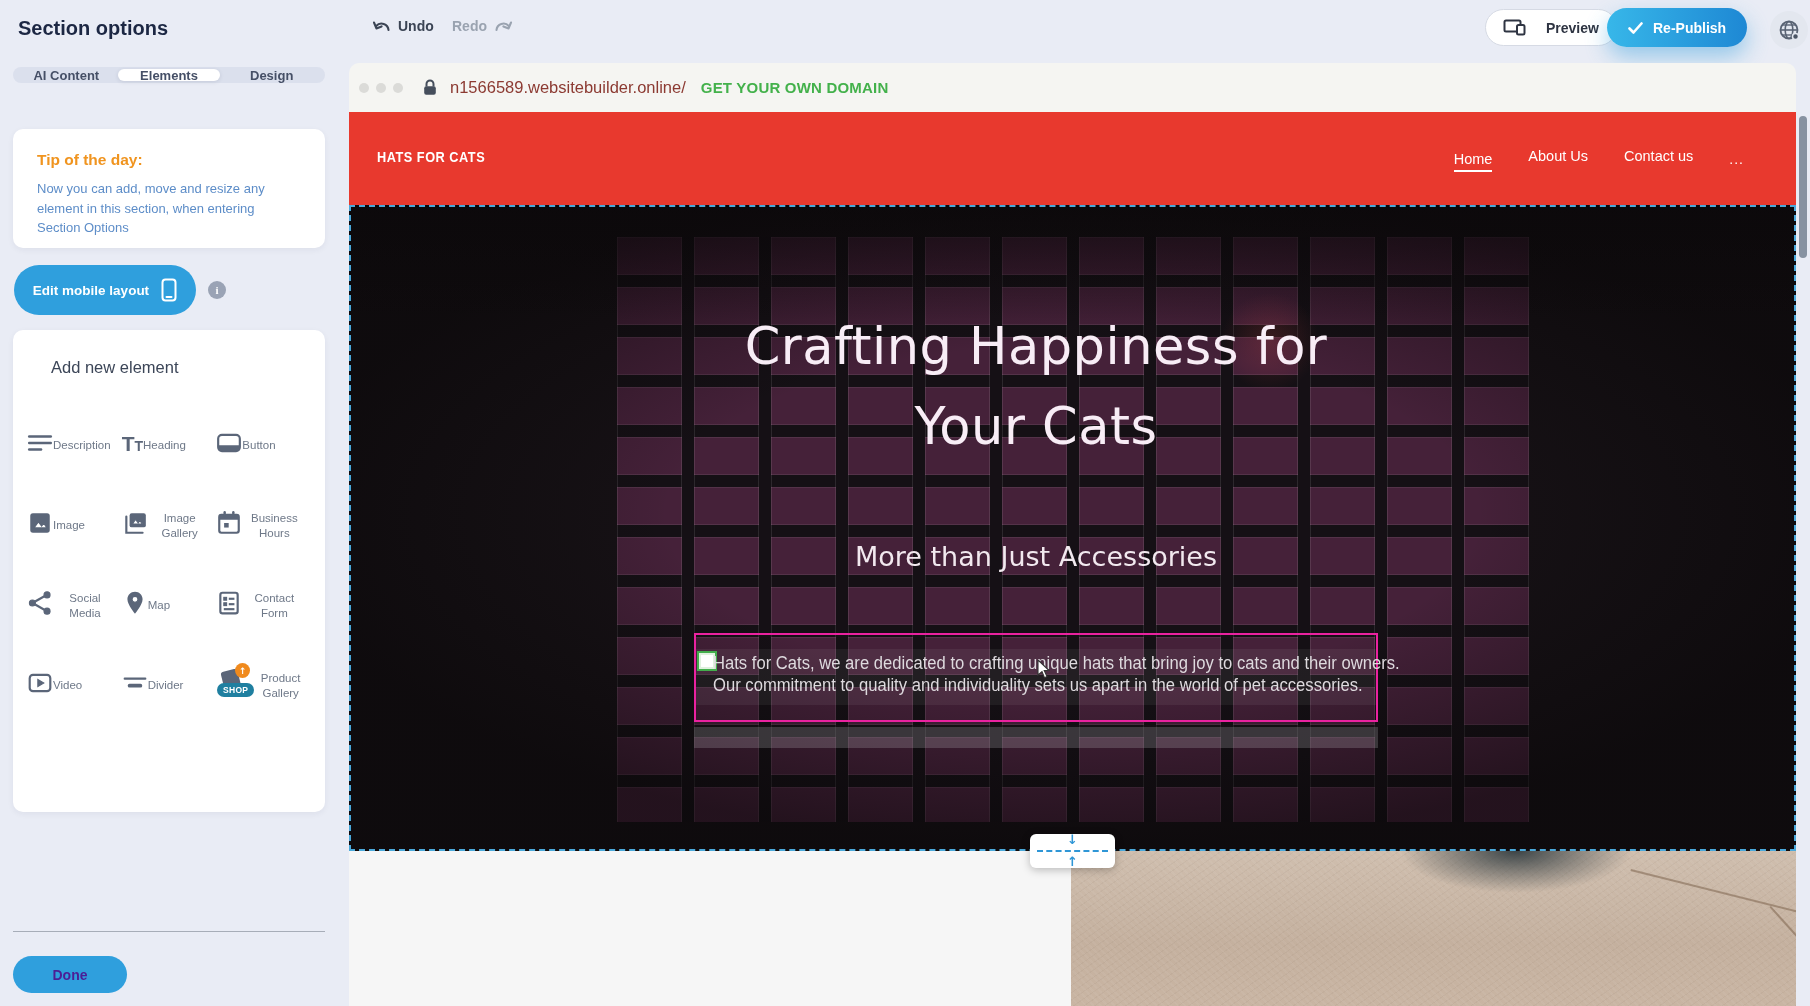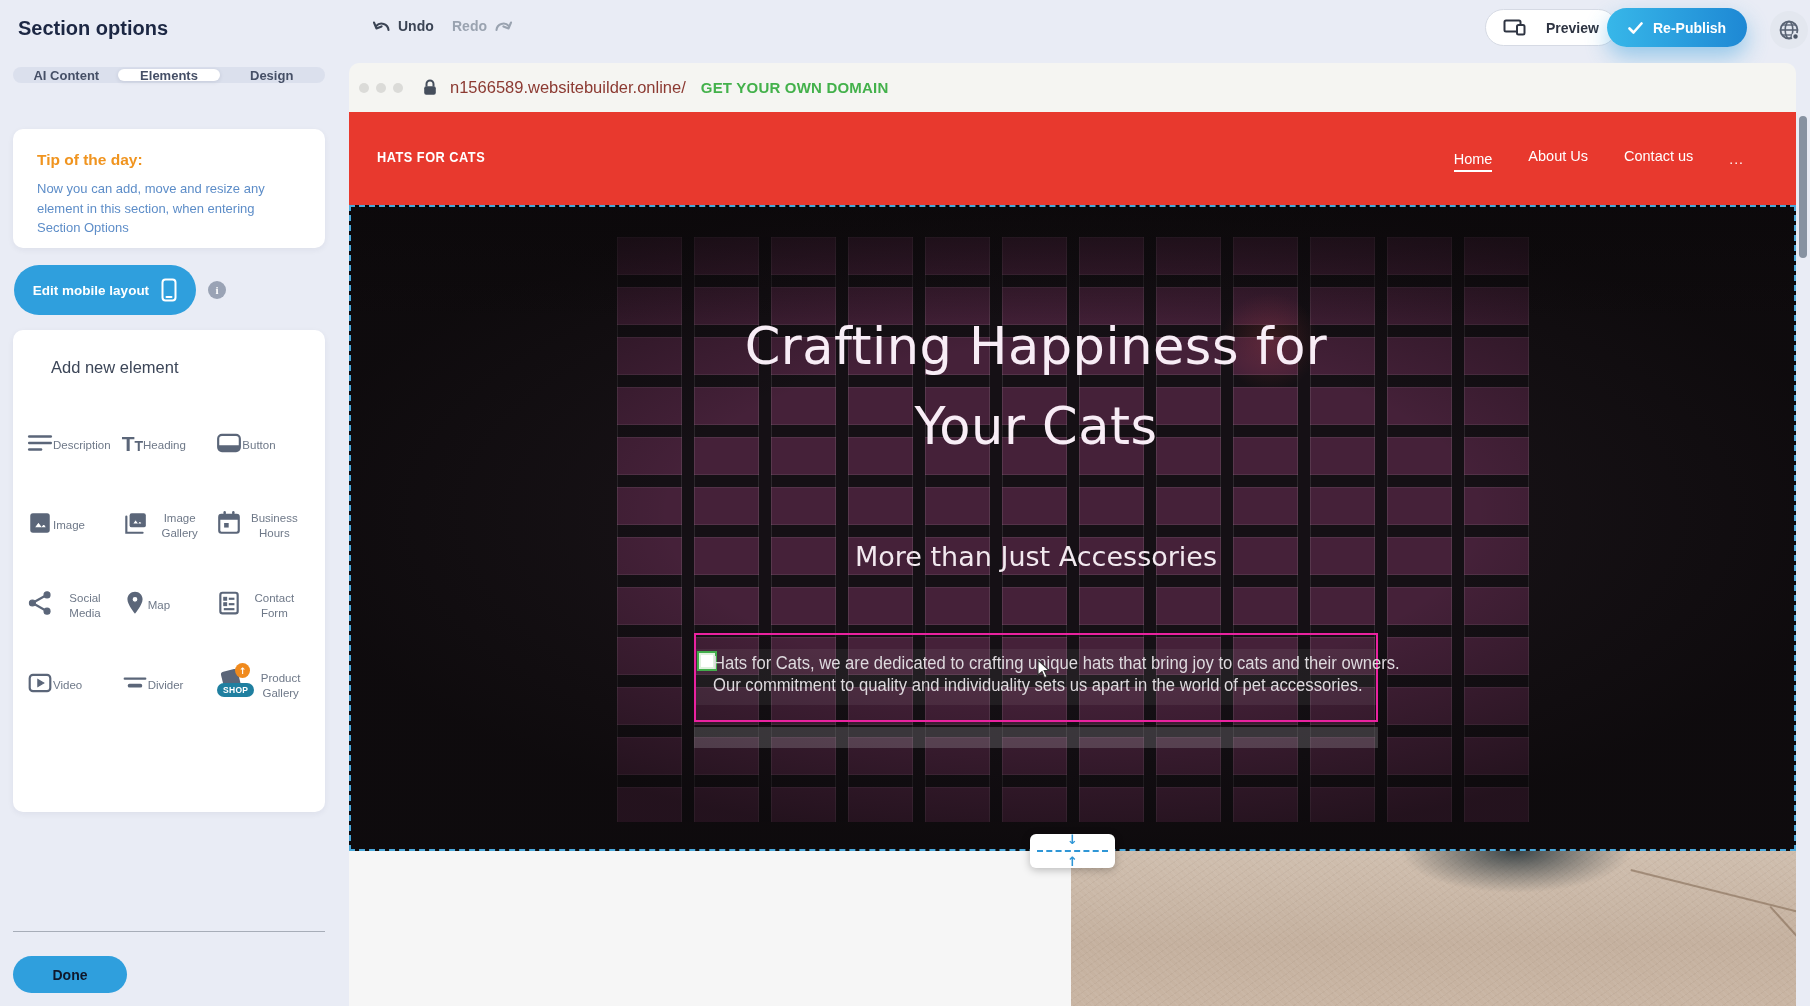--- a/index.html
+++ b/index.html
@@ -54,21 +54,21 @@
   .pg-flap { position:absolute; left:1px; top:14px; width:0; height:0;
     border-left:6px solid transparent; border-right:6px solid #5b6679; border-top:5px solid transparent;
     border-bottom:5px solid transparent; transform:rotate(18deg); opacity:.85; }
   .pg-badge { position:absolute; right:0; top:-4px; width:15px; height:15px; border-radius:50%;
     background:#f08a1d; color:#fff; font-size:9px; font-weight:700; display:flex; align-items:center;
     justify-content:center; font-family:"DejaVu Sans", sans-serif; }
   .pg-shop { position:absolute; right:-4px; bottom:2px; padding:2px 6px; border-radius:8px;
     background:#1f7fa0; color:#fff; font-size:8.5px; font-weight:700; letter-spacing:.3px; }
   .panel-divider { position:absolute; left:13px; top:931px; width:312px; height:1px; background:#a7adb8; }
   .done-btn { position:absolute; left:13px; top:956px; width:114px; height:37px; border-radius:19px;
-    background:#2f9fdd; color:#0f172a; font-size:14px; font-weight:700; display:flex; align-items:center;
+    background:#2f9fdd; color:#4c1d95; font-size:14px; font-weight:700; display:flex; align-items:center;
     justify-content:center; cursor:pointer; }
 
   
   .browser-bar { position:absolute; left:349px; top:63px; width:1447px; height:49px; background:#f5f5f2;
     border-radius:10px 10px 0 0; display:flex; align-items:center; }
   .b-dots { display:flex; gap:7px; margin-left:10px; }
   .b-dot { width:10px; height:10px; border-radius:50%; background:#dbdbd8; }
   .b-lock { margin-left:20px; display:flex; }
   .b-url { margin-left:13px; font-size:16.5px; color:#8c3a32; }
   .b-cta { margin-left:15px; font-size:15px; font-weight:700; color:#43b14b; letter-spacing:.2px; cursor:pointer; }

